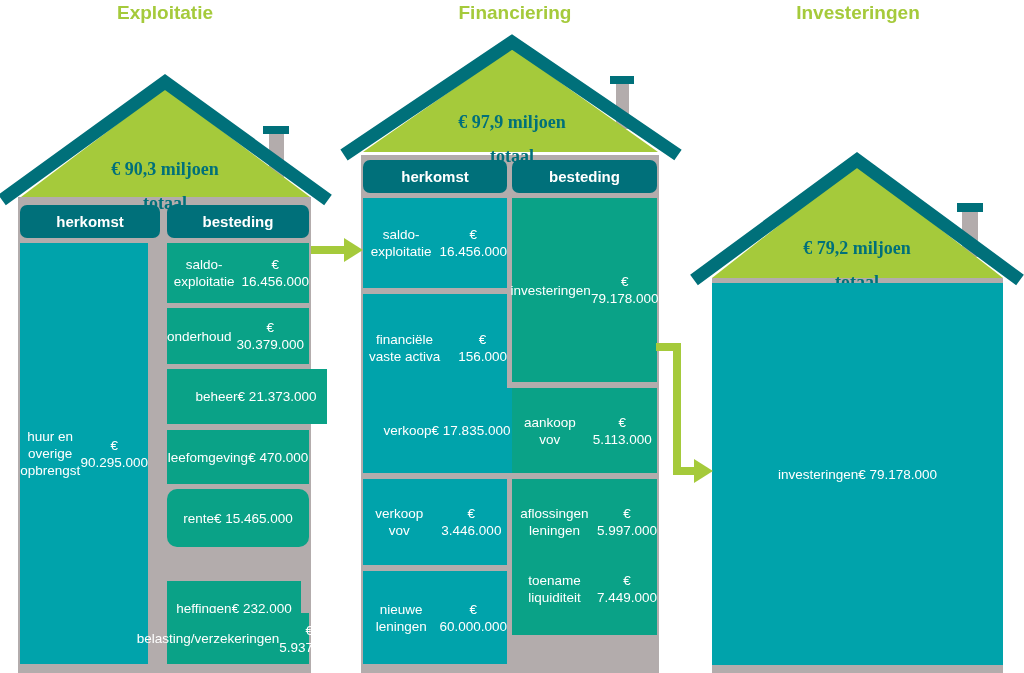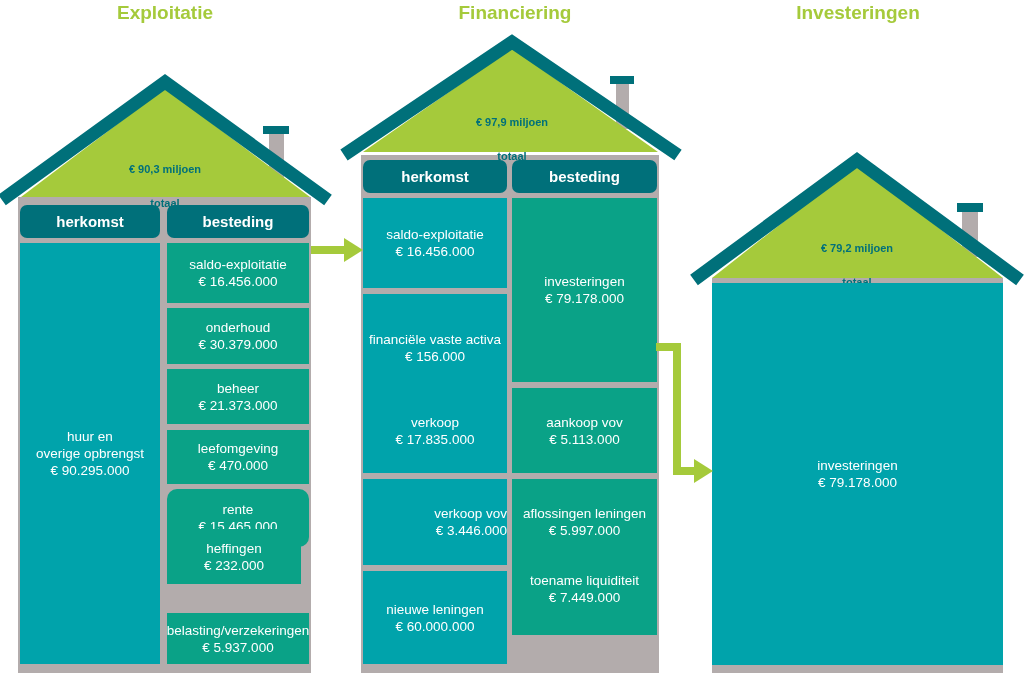--- a/index.html
+++ b/index.html
@@ -1,25 +1,25 @@
 <!DOCTYPE html>
 <html style="--lime: #a5ca3b; --dark_teal: #00707a; --cyan: #00a3ab; --green: #0aa287; --gray: #b3acac; --text_light: #ffffff;"><head>
 <meta charset="utf-8">
 <style>
   html,body{margin:0;padding:0;background:#ffffff;}
   .canvas{position:relative;width:1024px;height:673px;background:#ffffff;
           font-family:"Liberation Sans", sans-serif;overflow:hidden;}
   .abs{position:absolute;}
   .house-title{font-size:19px;font-weight:bold;color:var(--lime);text-align:center;}
-  .roof-total{color:var(--dark_teal);font-weight:bold;font-size:11px;line-height:17px;
-              text-align:center;white-space:pre-line;}
+  .roof-total{color:var(--dark_teal);font-weight:bold;font-size:18px;line-height:17px;
+              text-align:center;white-space:pre-line;font-family:Liberation Serif, serif;}
   .body-bg{background:var(--gray);}
   .hdr{background:var(--dark_teal);color:var(--text_light);font-weight:bold;font-size:15px;
        display:flex;align-items:center;justify-content:center;border-radius:7px;}
-  .cell{display:flex;flex-direction:column;align-items:center;justify-content:center;
+  .cell{display:flex;flex-direction:row;align-items:center;justify-content:center;
         color:var(--text_light);font-size:13.5px;line-height:17px;text-align:center;
         white-space:pre-line;}
   .cell.cyan{background:var(--cyan);}
   .cell.green{background:var(--green);}
   svg{overflow:visible;}
   .fill-lime{fill:var(--lime);}
   .fill-teal{fill:var(--dark_teal);}
   .fill-gray{fill:var(--gray);}
   .stroke-teal{stroke:var(--dark_teal);fill:none;}
   .stroke-lime{stroke:var(--lime);fill:none;}
@@ -43,47 +43,47 @@
   </svg>
 
   <div class="abs roof-total" style="left:65px;top:144px;width:200px;">
     <div>€ 90,3 miljoen</div>
     <div>totaal</div>
   </div>
 
   <div class="abs hdr" style="left:20px;top:205px;width:140px;height:33px;">herkomst</div>
   <div class="abs hdr" style="left:167px;top:205px;width:142px;height:33px;">besteding</div>
 
-  <div class="abs cell cyan" style="left:20px;top:243px;width:140px;height:421px;text-align:center;">
+  <div class="abs cell cyan" style="left:20px;top:243px;width:128px;height:421px;text-align:center;">
     <div>huur en
 overige opbrengst</div>
     <div>€ 90.295.000</div>
   </div>
 
   <div class="abs cell green" style="left:167px;top:243px;width:142px;height:60px;">
     <div>saldo-exploitatie</div>
     <div>€ 16.456.000</div>
   </div>
   <div class="abs cell green" style="left:167px;top:308px;width:142px;height:56px;">
     <div>onderhoud</div>
     <div>€ 30.379.000</div>
   </div>
-  <div class="abs cell green" style="left:167px;top:369px;width:142px;height:55px;">
+  <div class="abs cell green" style="left:167px;top:369px;width:142px;height:55px;padding-left:18px;">
     <div>beheer</div>
     <div>€ 21.373.000</div>
   </div>
   <div class="abs cell green" style="left:167px;top:430px;width:142px;height:54px;">
     <div>leefomgeving</div>
     <div>€ 470.000</div>
   </div>
   <div class="abs cell green" style="left:167px;top:489px;width:142px;height:58px;border-radius:10px;">
     <div>rente</div>
     <div>€ 15.465.000</div>
   </div>
-  <div class="abs cell green" style="left:167px;top:529px;width:134px;height:55px;">
+  <div class="abs cell green" style="left:167px;top:581px;width:134px;height:55px;">
     <div>heffingen</div>
     <div>€ 232.000</div>
   </div>
   <div class="abs cell green" style="left:167px;top:613px;width:142px;height:51px;">
     <div>belasting/verzekeringen</div>
     <div>€ 5.937.000</div>
   </div>
 
   <div class="abs house-title" style="left:365px;top:2px;width:300px;">Financiering</div>
 
@@ -103,29 +103,29 @@
     <div>totaal</div>
   </div>
 
   <div class="abs hdr" style="left:363px;top:160px;width:144px;height:33px;">herkomst</div>
   <div class="abs hdr" style="left:512px;top:160px;width:145px;height:33px;">besteding</div>
 
   <div class="abs cell cyan" style="left:363px;top:198px;width:144px;height:90px;">
     <div>saldo-exploitatie</div>
     <div>€ 16.456.000</div>
   </div>
-  <div class="abs cell cyan" style="left:363px;top:294px;width:144px;height:108px;">
+  <div class="abs cell cyan" style="left:363px;top:294px;width:144px;height:108px;gap:12px;">
     <div>financiële vaste activa</div>
     <div>€ 156.000</div>
   </div>
-  <div class="abs cell cyan" style="left:363px;top:388px;width:144px;height:85px;">
+  <div class="abs cell cyan" style="left:363px;top:388px;width:144px;height:85px;padding-left:12px;">
     <div>verkoop</div>
     <div>€ 17.835.000</div>
   </div>
-  <div class="abs cell cyan" style="left:363px;top:479px;width:144px;height:86px;align-items:flex-end;">
+  <div class="abs cell cyan" style="left:363px;top:479px;width:144px;height:86px;">
     <div>verkoop vov</div>
     <div>€ 3.446.000</div>
   </div>
   <div class="abs cell cyan" style="left:363px;top:571px;width:144px;height:93px;">
     <div>nieuwe leningen</div>
     <div>€ 60.000.000</div>
   </div>
 
   <div class="abs cell green" style="left:512px;top:198px;width:145px;height:184px;">
     <div>investeringen</div>

